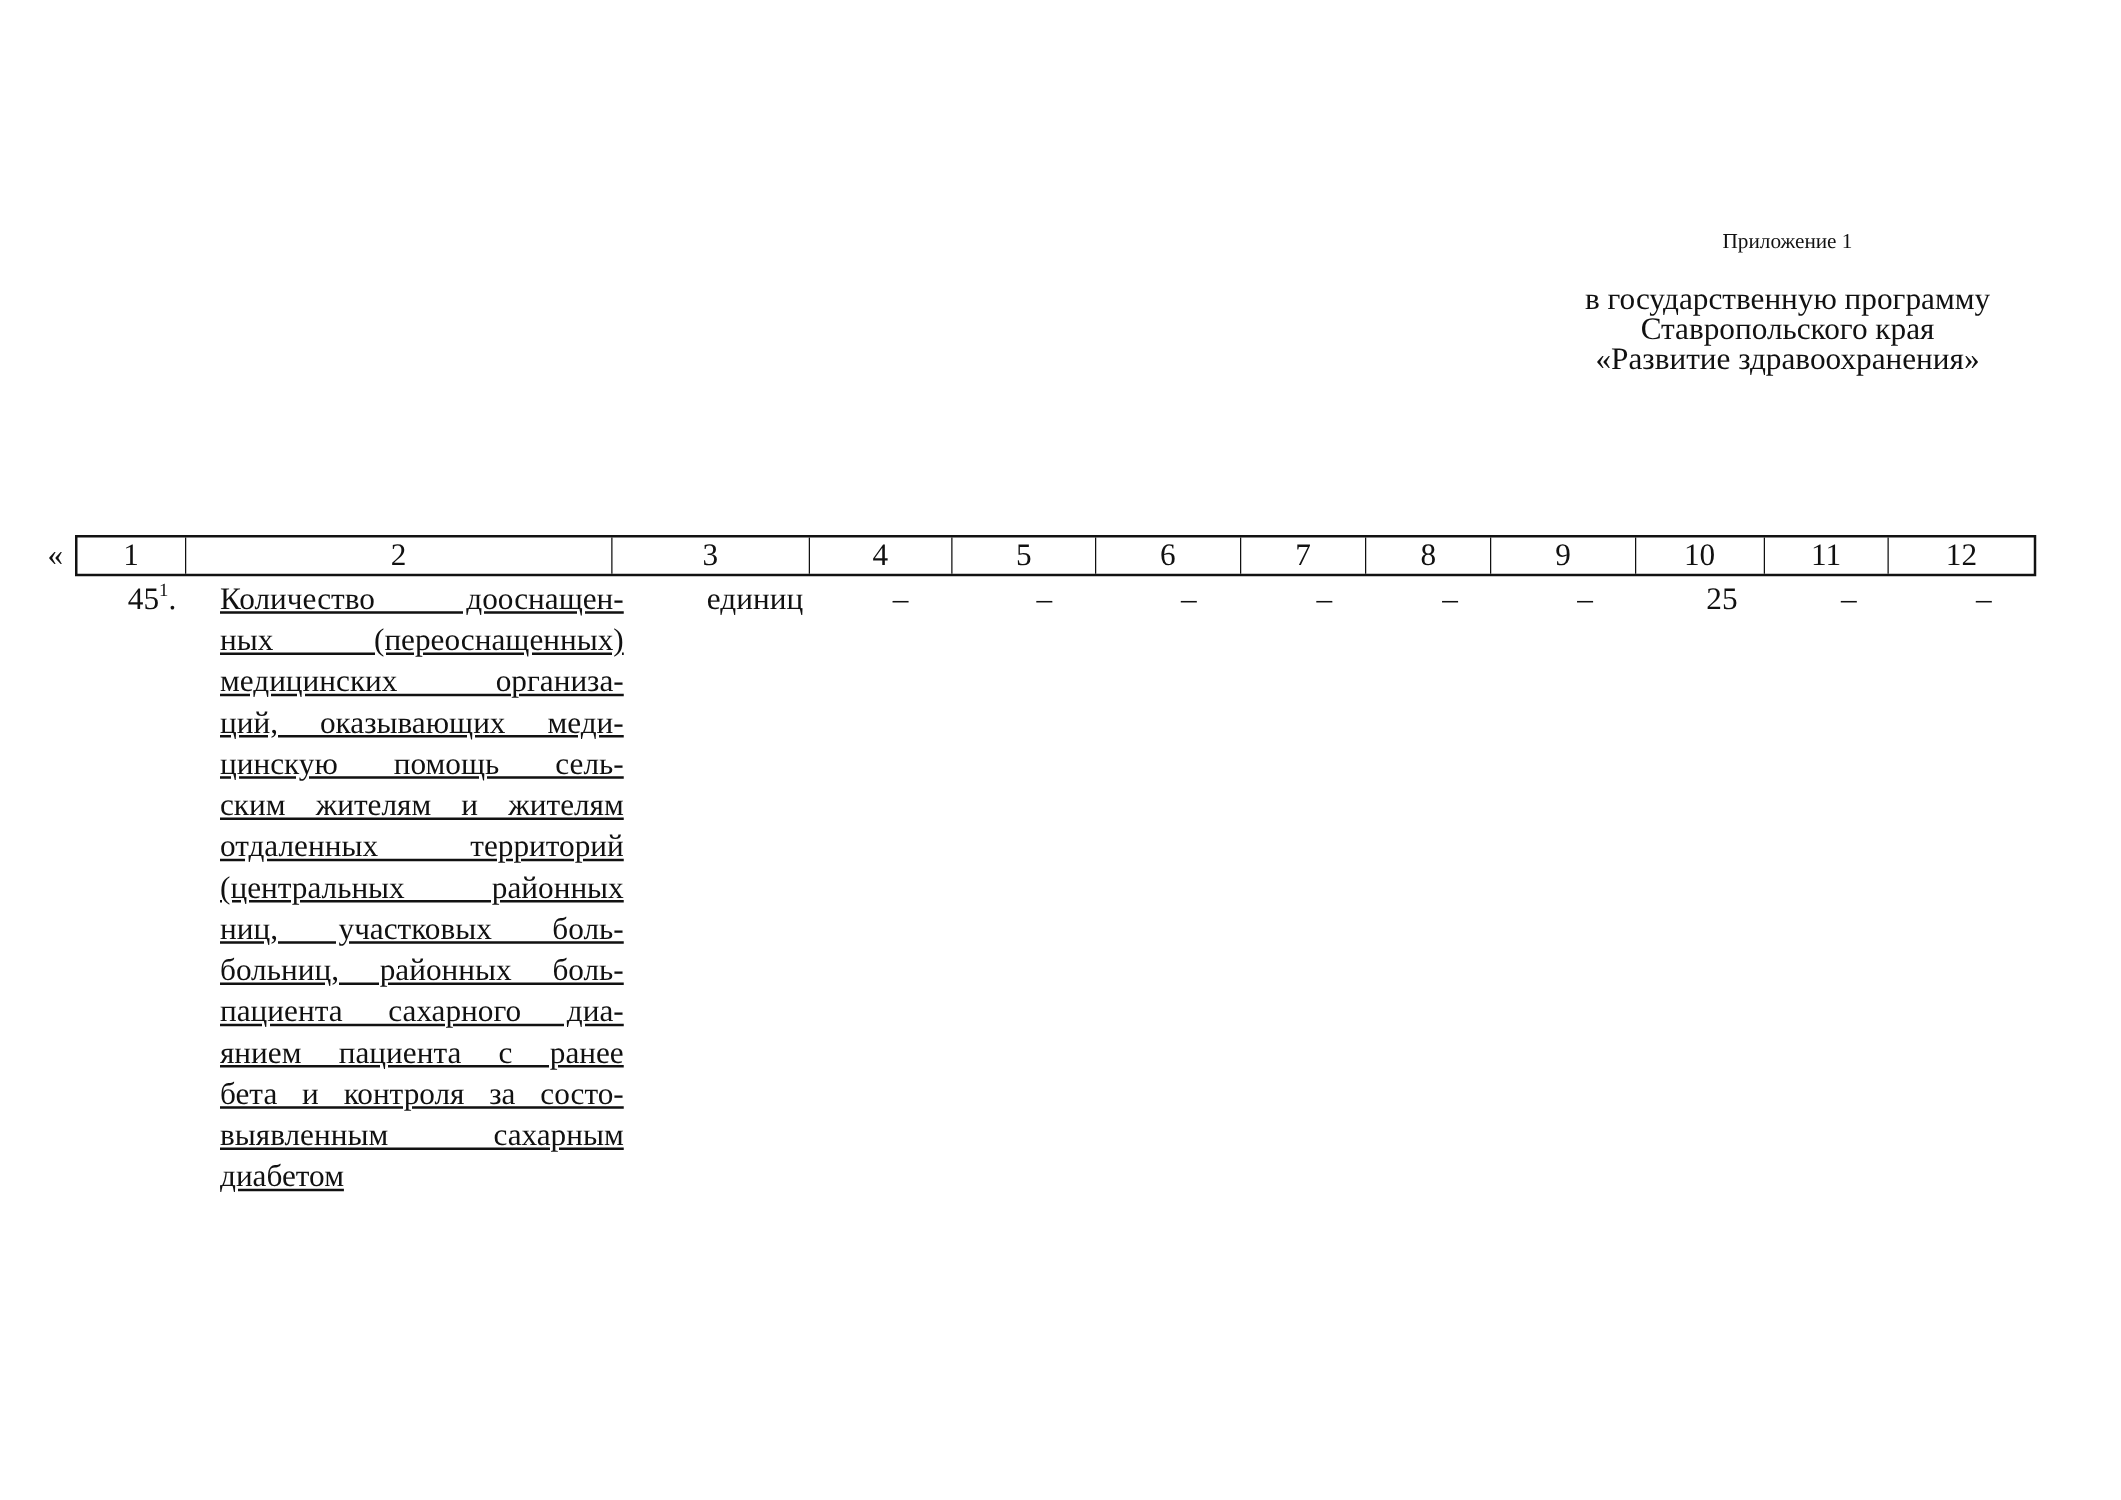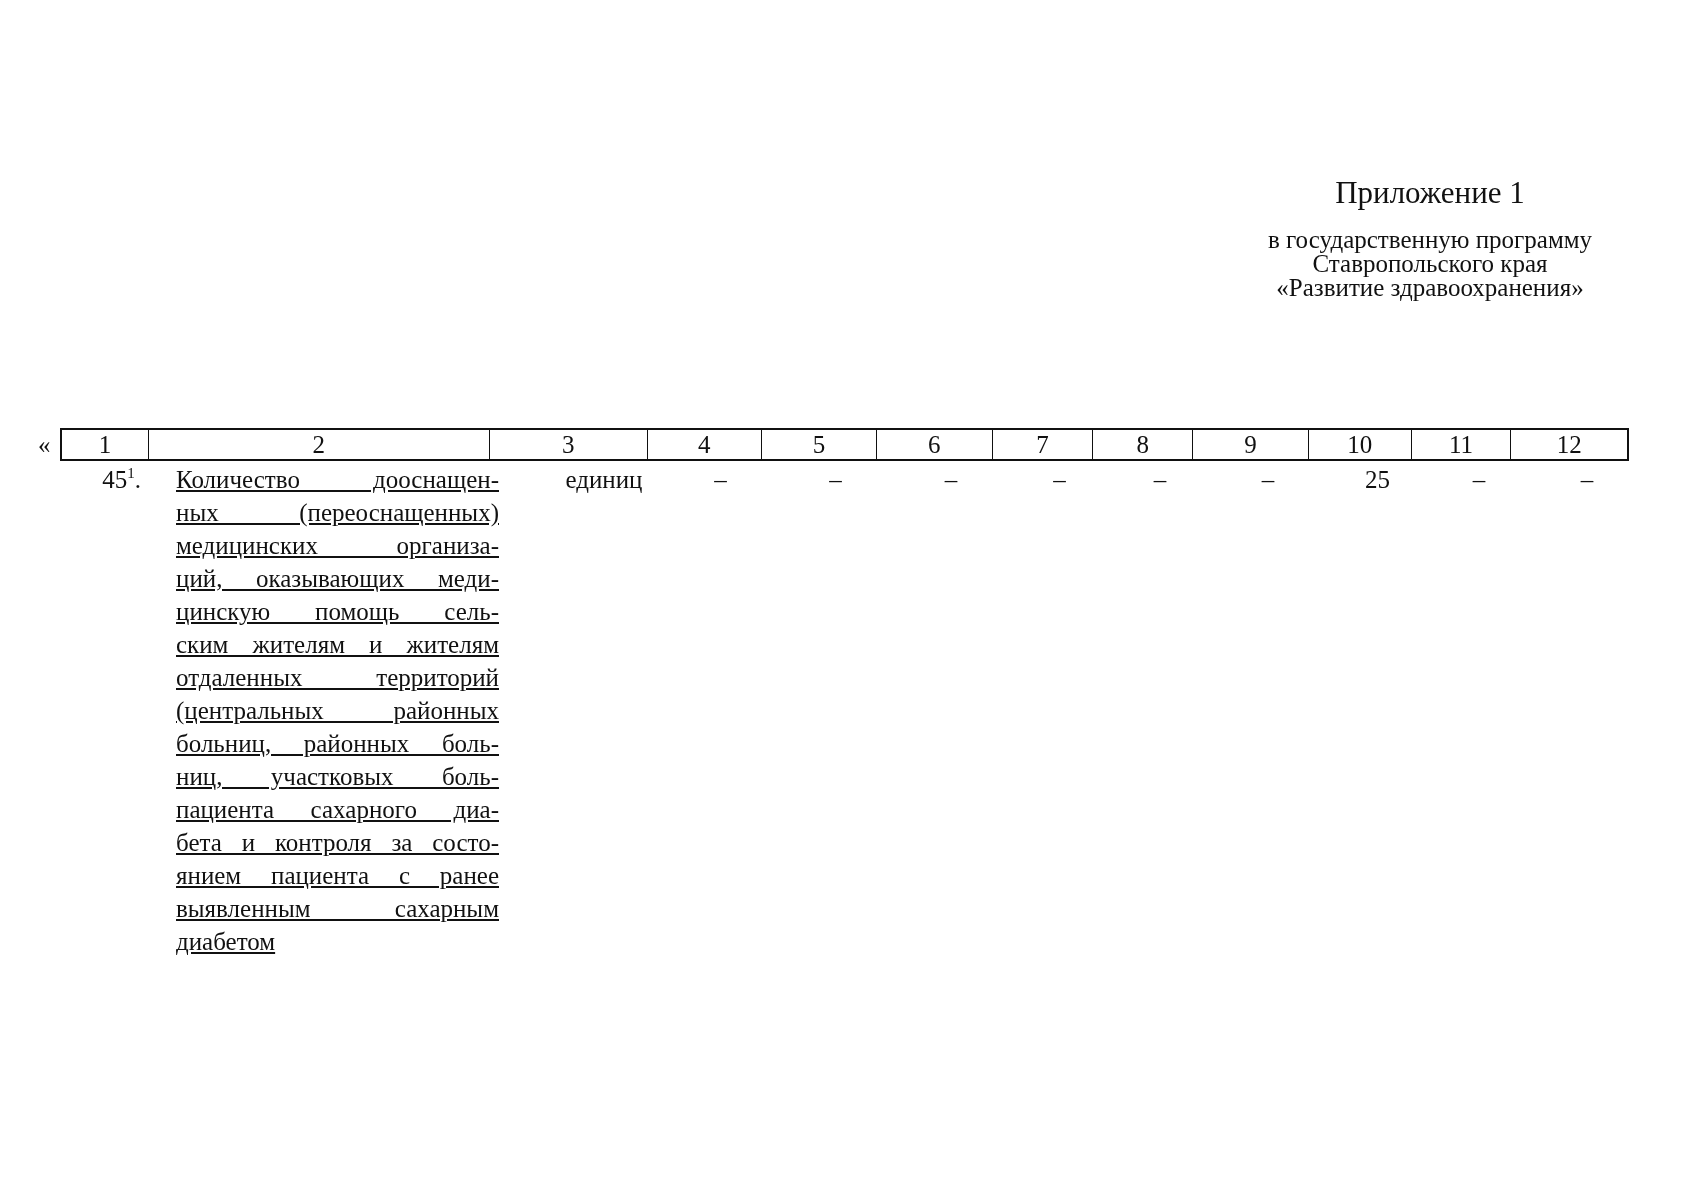--- a/index.html
+++ b/index.html
@@ -4,21 +4,21 @@
 <style>
   html, body { margin: 0; padding: 0; background: #ffffff; }
   body {
     width: 1697px; height: 1200px; position: relative; overflow: hidden;
     font-family: "Liberation Serif", "DejaVu Serif", serif; color: #111;
   }
   .annex {
     position: absolute; left: 1220px; top: 178px; width: 420px;
     text-align: center;
   }
-  .annex-title { font-size: 31px; line-height: 30px; margin-bottom: 20px; }
+  .annex-title { font-size: 17px; line-height: 30px; margin-bottom: 20px; }
   .annex-line { font-size: 25px; line-height: 24px; }
   .quote-open {
     position: absolute; left: 38px; top: 430px; font-size: 25px; line-height: 30px;
   }
   .hdr {
     position: absolute; left: 60px; top: 428px; height: 33px;
     width: 1569px; border: 2px solid #111; box-sizing: border-box;
     display: flex;
   }
   .hdr .c {
@@ -68,25 +68,25 @@
   </div>
   <div class="c desc" id="c-desc" style="width: 342px;">
       <span class="ln">Количество дооснащен-</span>
       <span class="ln">ных (переоснащенных)</span>
       <span class="ln">медицинских организа-</span>
       <span class="ln">ций, оказывающих меди-</span>
       <span class="ln">цинскую помощь сель-</span>
       <span class="ln">ским жителям и жителям</span>
       <span class="ln">отдаленных территорий</span>
       <span class="ln">(центральных районных</span>
+      <span class="ln">ниц, участковых боль-</span>
       <span class="ln">больниц, районных боль-</span>
-      <span class="ln">ниц, участковых боль-</span>
       <span class="ln">пациента сахарного диа-</span>
+      <span class="ln">янием пациента с ранее</span>
       <span class="ln">бета и контроля за состо-</span>
-      <span class="ln">янием пациента с ранее</span>
       <span class="ln">выявленным сахарным</span>
       <span class="ln last">диабетом</span>
     </div>
   <div class="c unit" id="c-unit" style="width: 158px;">единиц</div>
 <div class="c" style="width: 115px;">–</div>
     <div class="c" style="width: 115px;">–</div>
     <div class="c" style="width: 116px;">–</div>
     <div class="c" style="width: 101px;">–</div>
     <div class="c" style="width: 100px;">–</div>
     <div class="c" style="width: 116px;">–</div>

